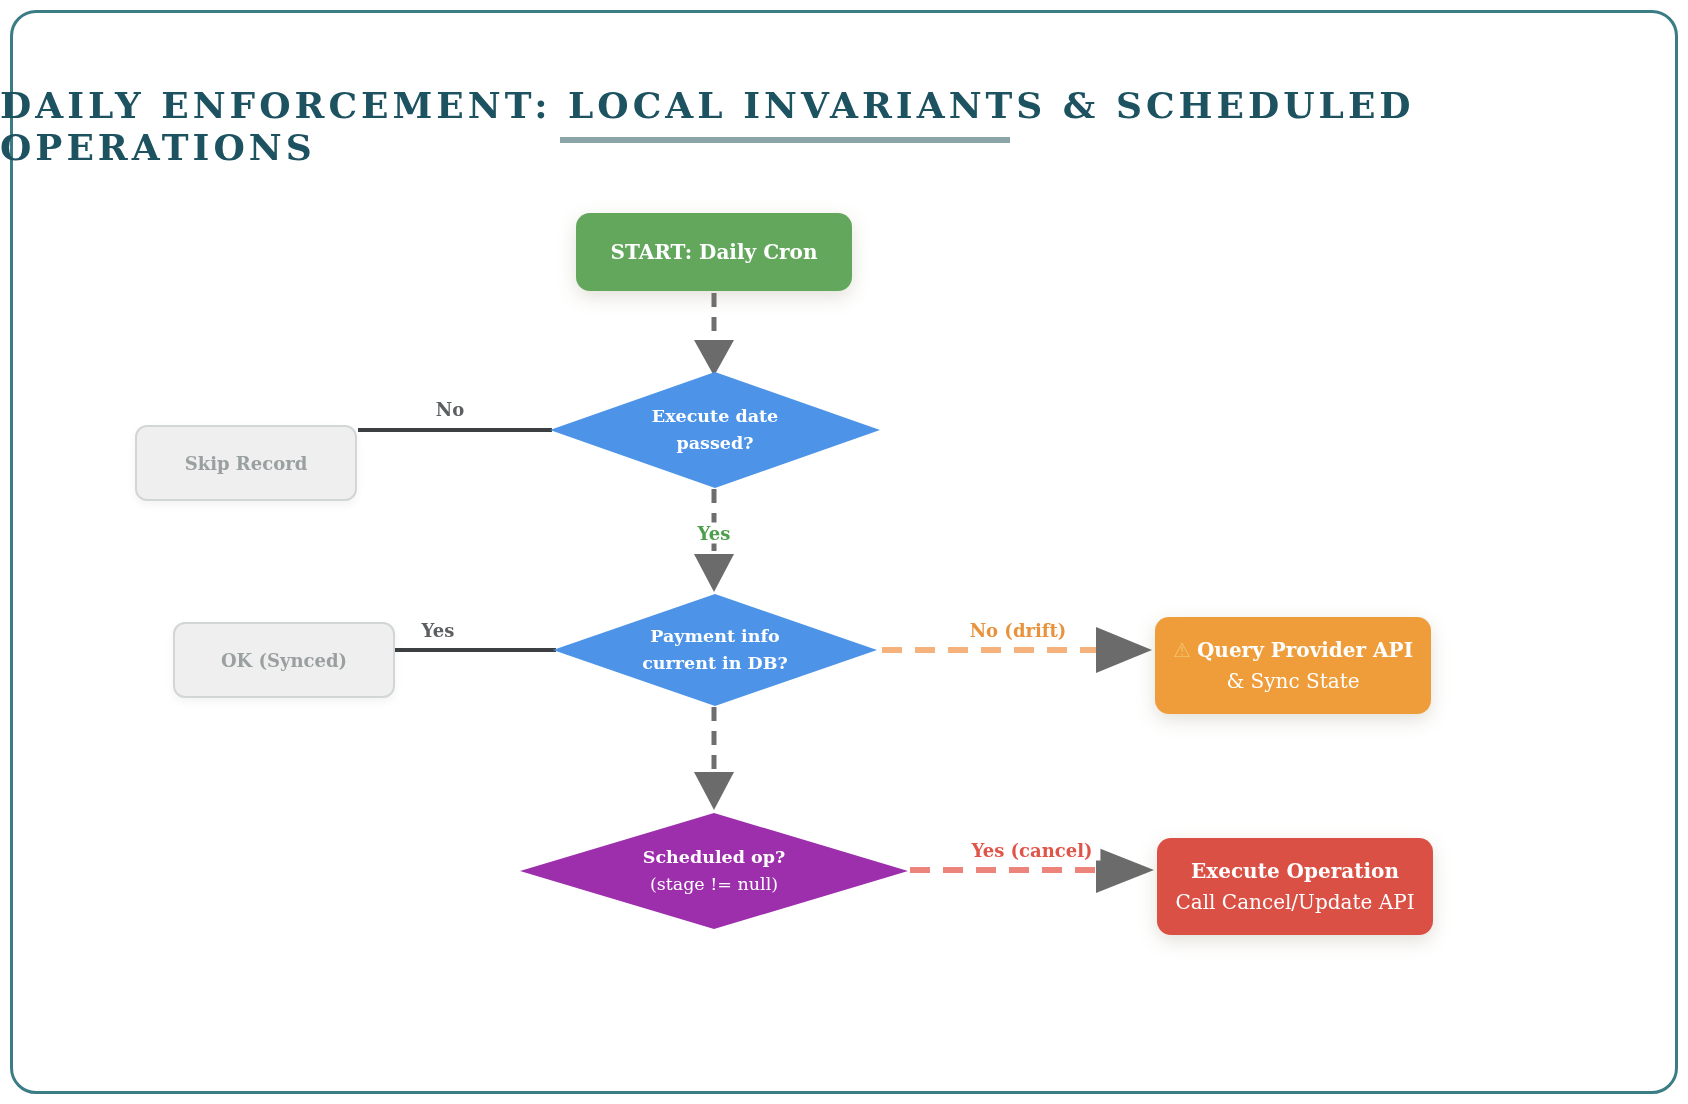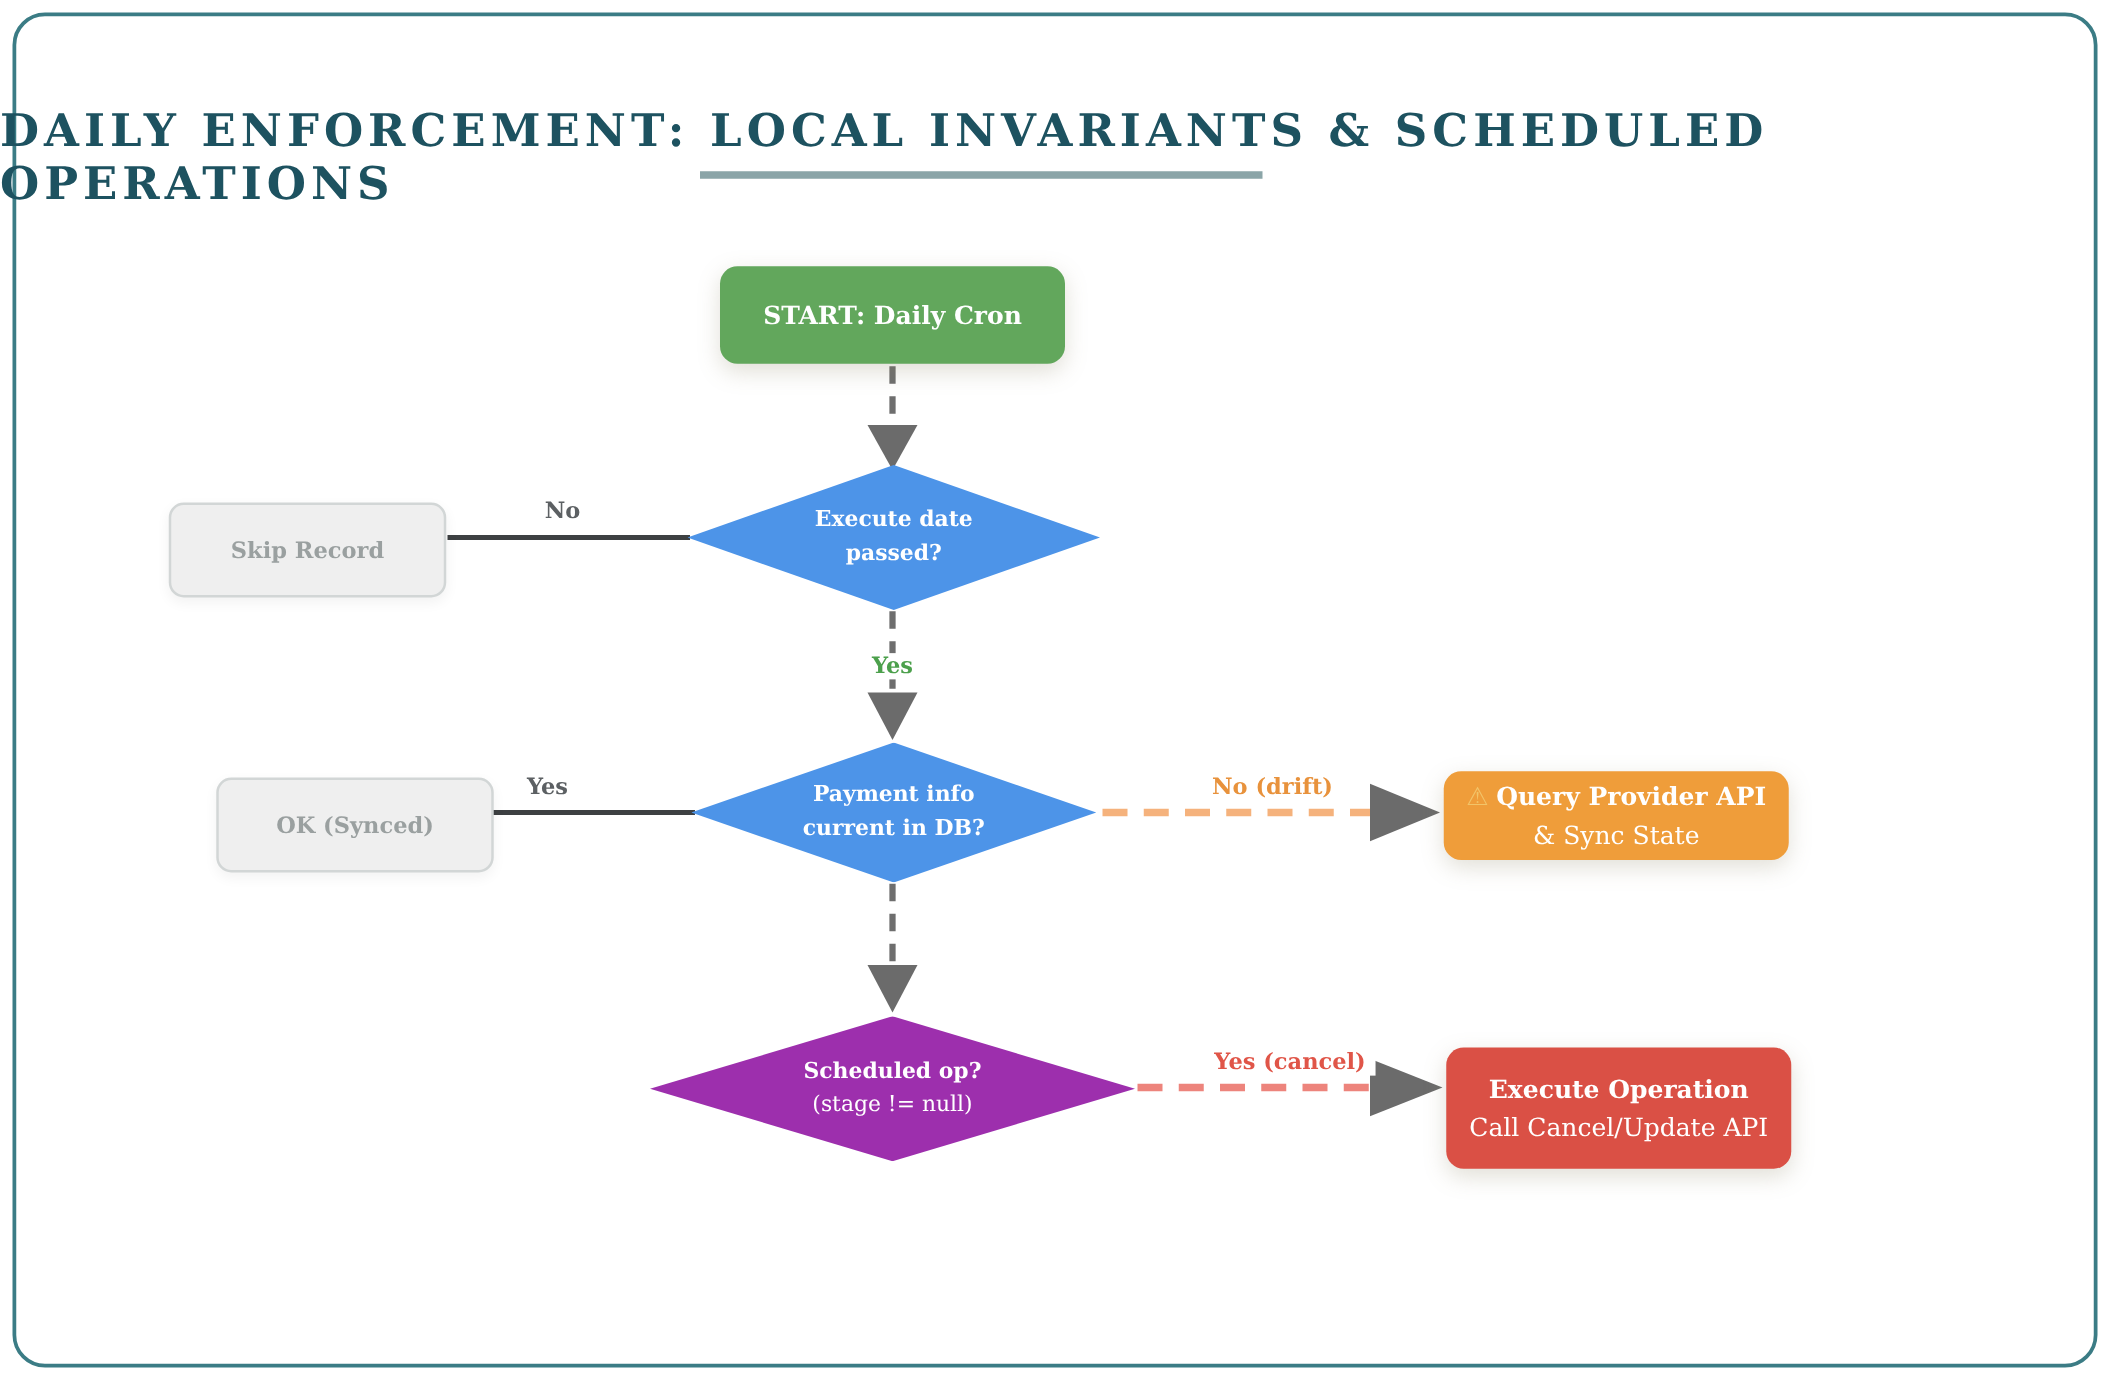--- a/index.html
+++ b/index.html
@@ -9,25 +9,25 @@
 
   .title{position:absolute;left:0;top:84px;width:100%;text-align:left;font-size:36px;font-weight:bold;letter-spacing:4px;color:#1d5260;}
   .title-underline{position:absolute;left:560px;top:137px;width:450px;height:6px;background:#8ba5a8;}
 
   .edge-layer{position:absolute;left:0;top:0;width:1688px;height:1104px;}
 
   .node{position:absolute;display:flex;flex-direction:column;align-items:center;justify-content:center;text-align:center;box-sizing:border-box;}
 
   .rect-node{border-radius:14px;color:#ffffff;font-size:20px;box-shadow:0 6px 18px rgba(140,130,100,0.25);}
   .start-node{left:576px;top:213px;width:276px;height:78px;background:#62a75c;font-weight:bold;}
-  .orange-node{left:1155px;top:617px;width:276px;height:71px;background:#ef9d3a;line-height:1.55;}
+  .orange-node{left:1155px;top:617px;width:276px;height:97px;background:#ef9d3a;line-height:1.55;}
   .red-node{left:1157px;top:838px;width:276px;height:97px;background:#da5045;line-height:1.55;text-align:right;}
 
   .gray-node{border-radius:12px;background:#efefef;border:2px solid #d2d6d6;color:#9aa0a0;font-size:18px;font-weight:bold;box-shadow:0 4px 10px rgba(0,0,0,0.05);}
-  .skip-node{left:135px;top:402px;width:222px;height:76px;}
+  .skip-node{left:135px;top:425px;width:222px;height:76px;}
   .ok-node{left:135px;top:622px;width:222px;height:76px;margin-left:38px;}
 
   .diamond{color:#ffffff;font-size:17.5px;line-height:1.55;clip-path:polygon(50% 0%,100% 50%,50% 100%,0% 50%);}
   .diamond .l1{font-weight:bold;}
   .d1{left:550px;top:372px;width:330px;height:116px;background:#4d94e8;}
   .d1 .l2{font-weight:bold;}
   .d2{left:553px;top:594px;width:324px;height:112px;background:#4d94e8;}
   .d2 .l2{font-weight:bold;}
   .d3{left:520px;top:813px;width:388px;height:116px;background:#9d2fad;}
 

